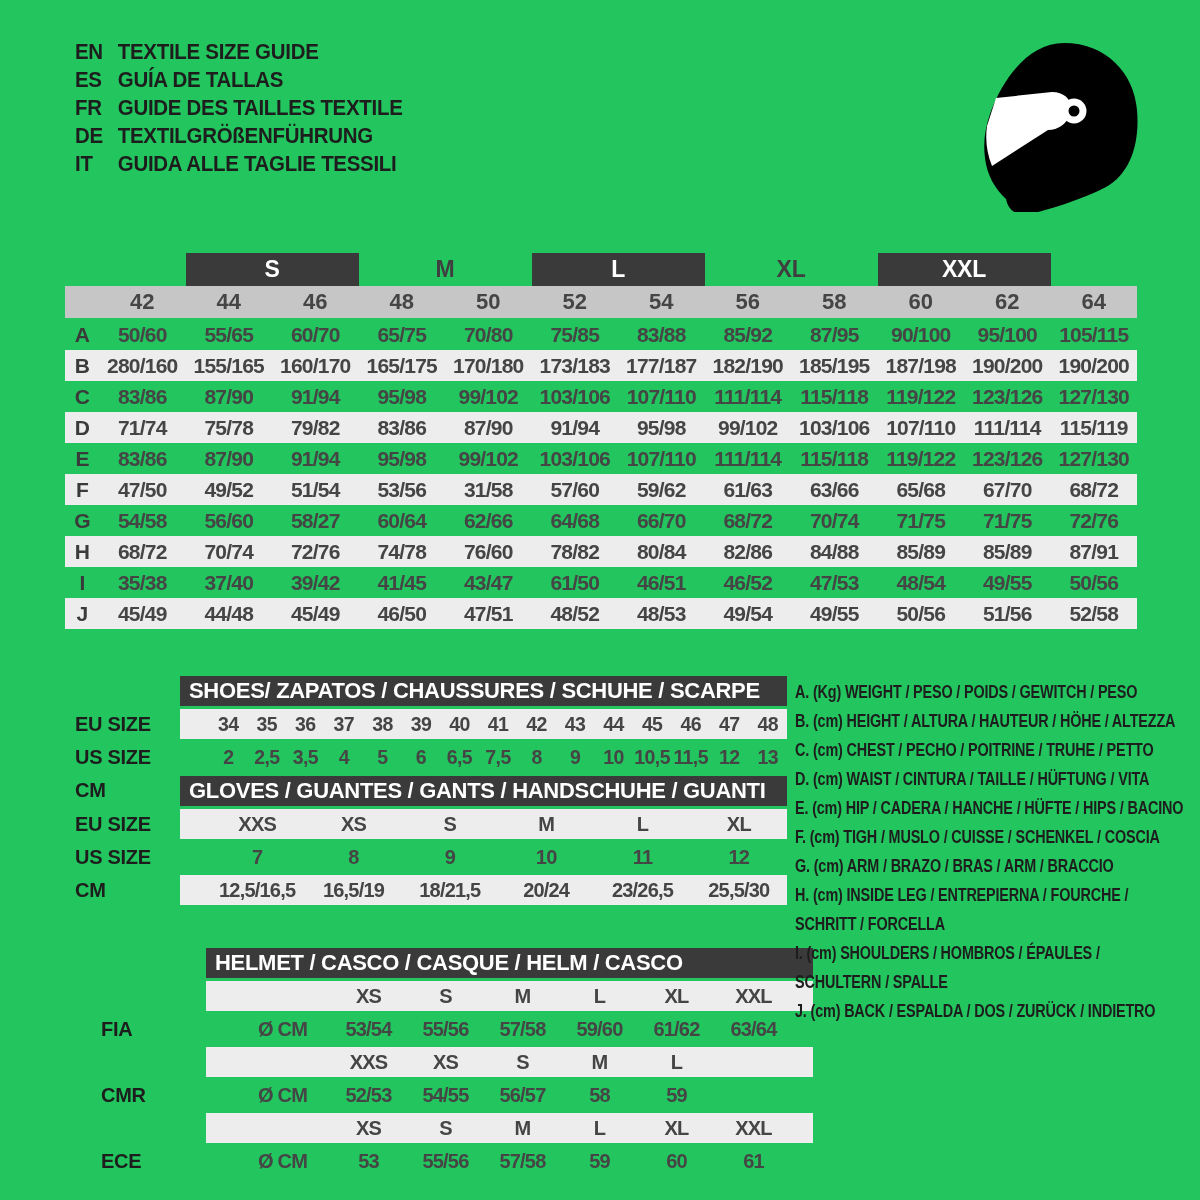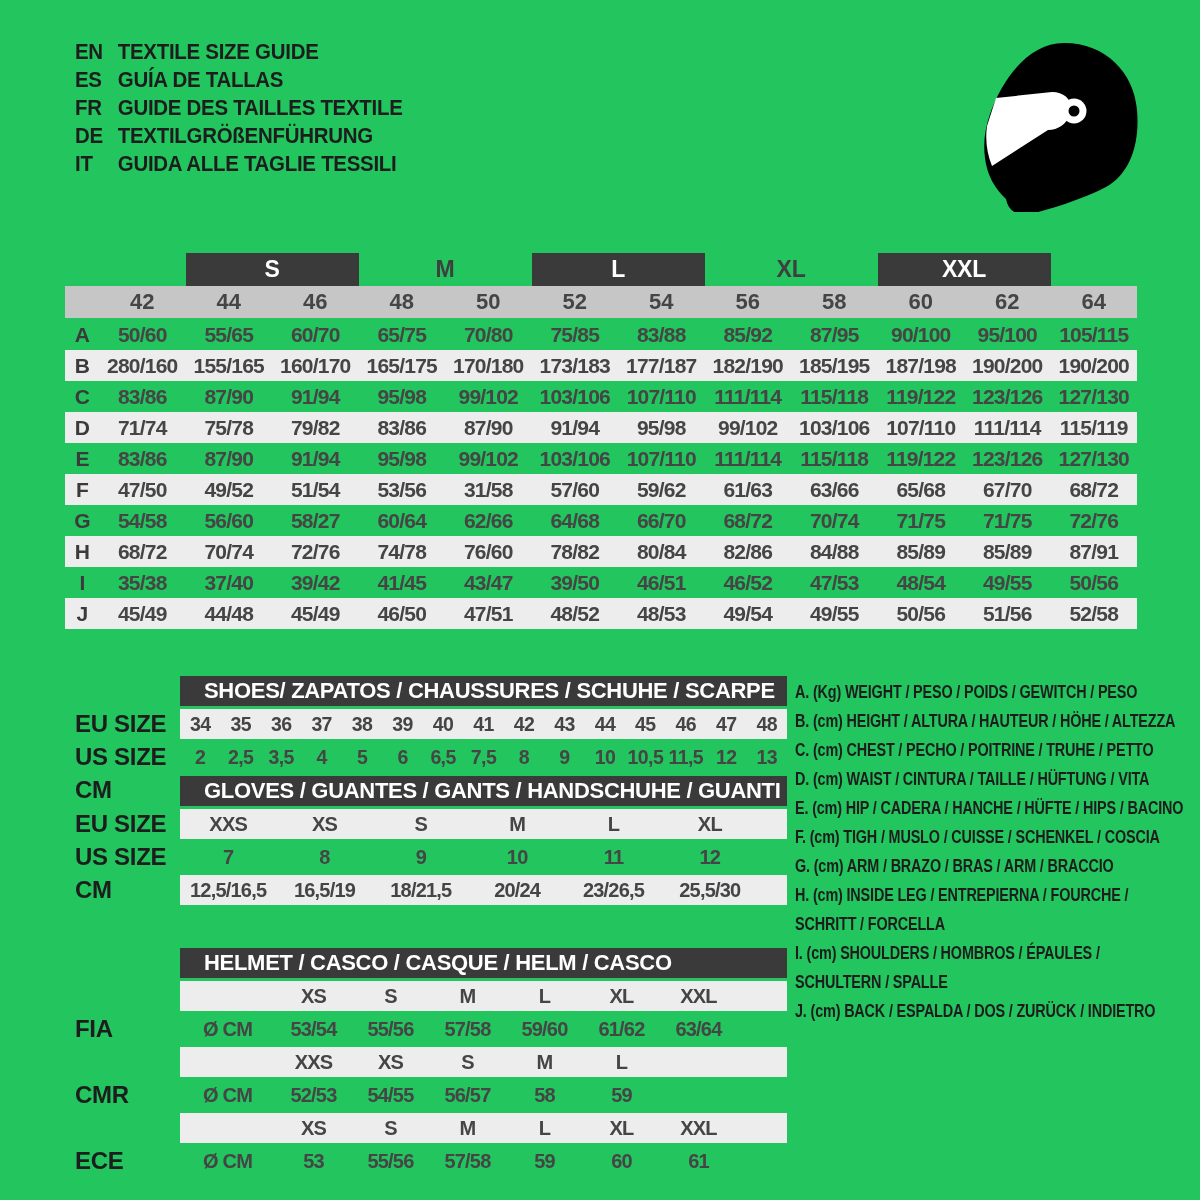--- a/index.html
+++ b/index.html
@@ -27,25 +27,25 @@
   .band-cell{display:flex;align-items:center;justify-content:center;font-size:22px;color:#454545;}
   .data-row{height:31px;}
   .data-row.odd{background:#ededed;}
   .cell{display:flex;align-items:center;justify-content:center;font-size:21px;letter-spacing:-0.8px;white-space:nowrap;color:#454545;}
   .row-letter{font-size:21px;color:#3a3a3a;}
 
   
   .sub-table{position:absolute;left:75px;width:712px;}
   #shoesTable{top:676px;}
   #glovesTable{top:776px;}
-  #helmetTable{top:948px;}
+  #helmetTable{top:948px;margin-left:26px;}
   .sub-row{display:grid;grid-template-columns:105px 607px;height:30px;margin-bottom:3px;}
-  .sub-label{display:flex;align-items:center;font-size:24px;color:#1d1d1d;letter-spacing:-0.3px;white-space:nowrap;}
-  .title-bar{background:#3a3a3a;color:#fff;display:flex;align-items:center;padding-left:24px;font-size:22px;letter-spacing:-0.3px;white-space:nowrap;}
-  .row-content{position:relative;height:30px;}
+  .sub-label{display:flex;align-items:center;font-size:20px;color:#1d1d1d;letter-spacing:-0.3px;white-space:nowrap;}
+  .title-bar{background:#3a3a3a;color:#fff;display:flex;align-items:center;padding-left:9px;font-size:22px;letter-spacing:-0.3px;white-space:nowrap;}
+  .row-content{position:relative;height:30px;padding-left:29px;}
   .row-content.gray{background:#ededed;}
   .cols{display:grid;height:100%;}
   .cols15{grid-template-columns:repeat(15,1fr);width:100%;}
   .cols15 .cell{font-size:19.5px;letter-spacing:-0.6px;}
   .cols6{grid-template-columns:repeat(6,1fr);width:578px;}
   .cols6 .cell{font-size:20px;}
   .cols7{grid-template-columns:95px repeat(6,77px);width:557px;}
   .cols7 .cell{font-size:20px;}
 
   
@@ -234,21 +234,21 @@
           <div class="cell">85/89</div>
           <div class="cell">87/91</div>
         </div>
         <div class="grid13 data-row">
           <div class="cell row-letter">I</div>
           <div class="cell">35/38</div>
           <div class="cell">37/40</div>
           <div class="cell">39/42</div>
           <div class="cell">41/45</div>
           <div class="cell">43/47</div>
-          <div class="cell">39/50</div>
+          <div class="cell">61/50</div>
           <div class="cell">46/51</div>
           <div class="cell">46/52</div>
           <div class="cell">47/53</div>
           <div class="cell">48/54</div>
           <div class="cell">49/55</div>
           <div class="cell">50/56</div>
         </div>
         <div class="grid13 data-row odd">
           <div class="cell row-letter">J</div>
           <div class="cell">45/49</div>

